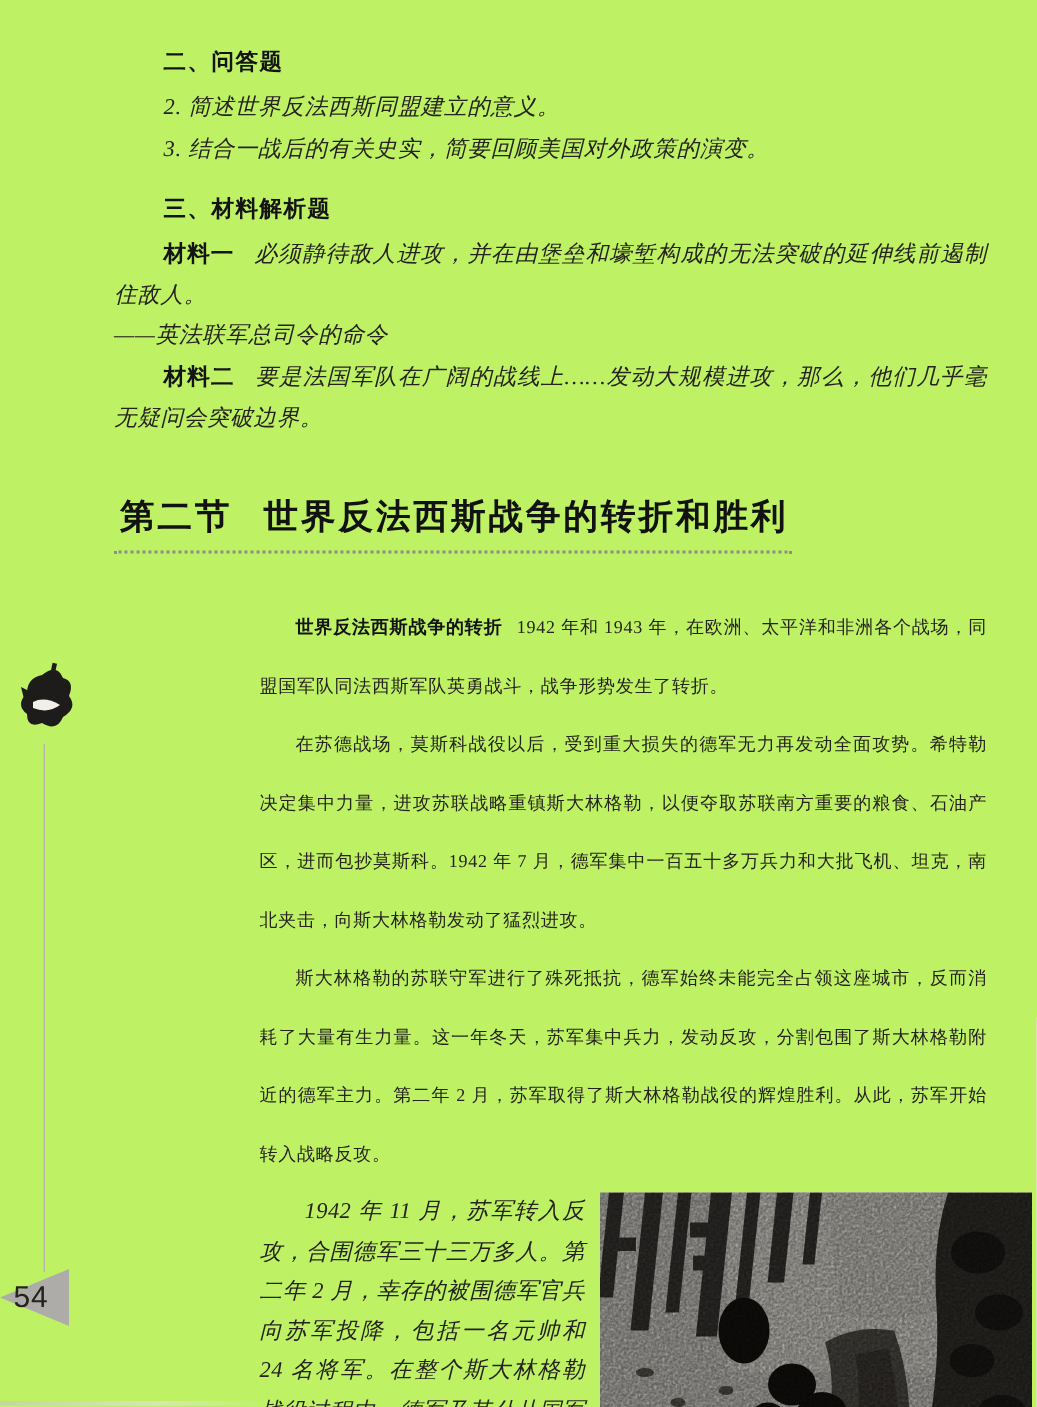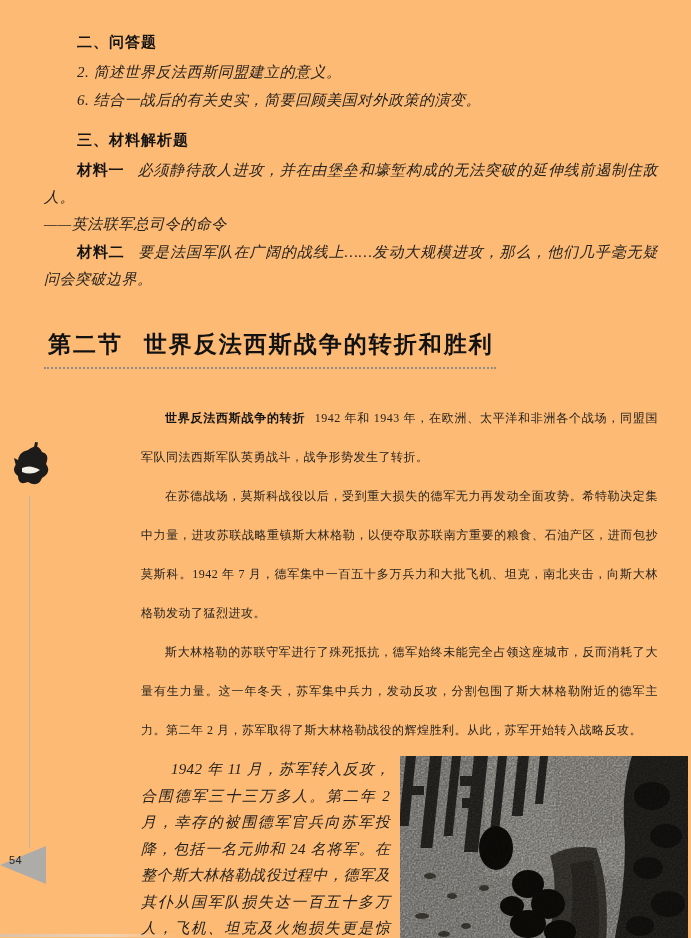--- a/index.html
+++ b/index.html
@@ -1,25 +1,25 @@
 <!DOCTYPE html>
 <html><head>
 <meta charset="utf-8">
 <style>
   html,body{margin:0;padding:0;background:#e8e6e2;}
   .page{
     position:relative;
     width:691px;height:938px;
     margin:0 auto;
-    background:#fdba74;
+    background:#bef264;
     font-family:"Liberation Serif","DejaVu Serif",serif;
     color:#26231f;
     overflow:hidden;
     box-sizing:border-box;
-    padding:30px 33px 0 44px;
+    padding:30px 33px 0 76px;
   }
   
   .ex-head{
     font-family:"Liberation Sans","DejaVu Sans",sans-serif;
     font-weight:bold;font-size:15px;line-height:24px;
     margin:0 0 4px 33px;color:#141414;letter-spacing:1px;
   }
   .kai{font-style:italic;}
   .qa-item{
     font-size:15px;line-height:28px;margin-left:33px;
@@ -87,37 +87,37 @@
   .pageno-wrap{position:absolute;left:0px;top:846px;width:48px;height:38px;}
   .pageno-tri{
     position:absolute;left:0;top:0;width:0;height:0;
     border-top:19px solid transparent;
     border-bottom:19px solid transparent;
     border-right:46px solid #aeaca9;
   }
   .pageno{
     position:absolute;left:9px;top:8px;
     font-family:"Liberation Sans","DejaVu Sans",sans-serif;
-    font-size:11px;color:#26231f;letter-spacing:0.5px;
+    font-size:20px;color:#26231f;letter-spacing:0.5px;
   }
   .bottom-smudge{
     position:absolute;left:0;bottom:1px;width:180px;height:3px;
     background:linear-gradient(90deg,#c9c6c1,#e4e2de 60%,transparent);
     opacity:0.6;
   }
 </style>
 </head>
 <body>
 
 <div class="page">
 
   <div>
     <p class="ex-head">二、问答题</p>
     <div class="qa-item kai">2. 简述世界反法西斯同盟建立的意义。</div>
-    <div class="qa-item kai">6. 结合一战后的有关史实，简要回顾美国对外政策的演变。</div>
+    <div class="qa-item kai">3. 结合一战后的有关史实，简要回顾美国对外政策的演变。</div>
   </div>
 
   <div class="material-block">
     <p class="ex-head" style="margin-top:14px">三、材料解析题</p>
 
     <p class="material kai"><span class="mlabel">材料一</span><span>必须静待敌人进攻，并在由堡垒和壕堑构成的无法突破的延伸线前遏制住敌人。</span></p>
     <p class="source-line kai">——英法联军总司令的命令</p>
 
     <p class="material kai"><span class="mlabel">材料二</span><span>要是法国军队在广阔的战线上……发动大规模进攻，那么，他们几乎毫无疑问会突破边界。</span></p>
 

